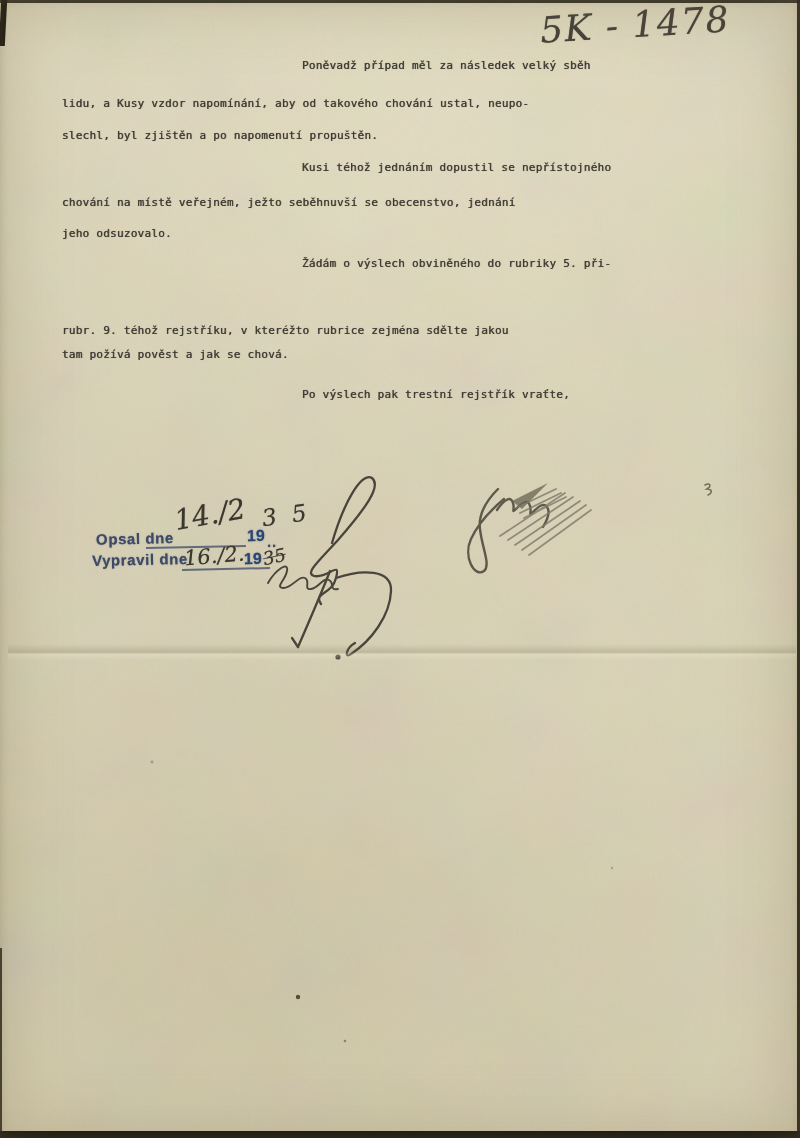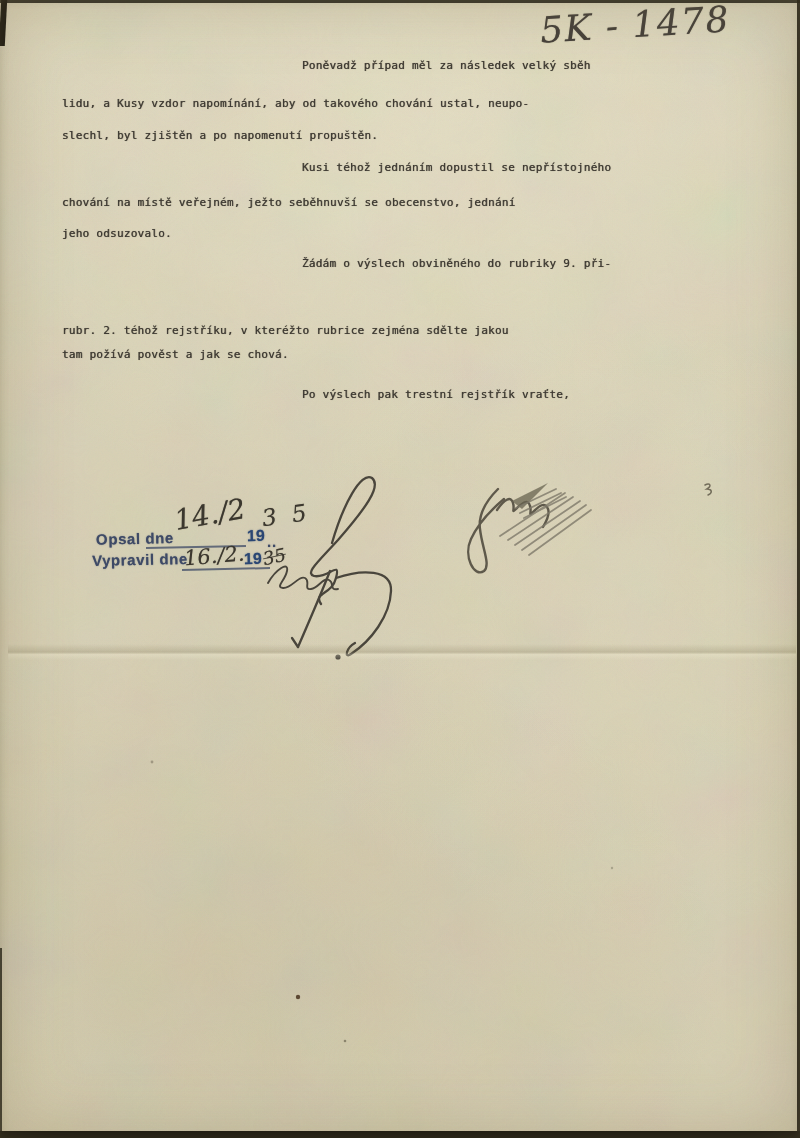--- a/index.html
+++ b/index.html
@@ -104,22 +104,22 @@
   </svg>
 
   <div class="refnum">5K - 1478</div>
 
   <div class="tline ind" style="top:59px">Poněvadž případ měl za následek velký sběh</div>
   <div class="tline" style="top:97px">lidu, a Kusy vzdor napomínání, aby od takového chování ustal, neupo-</div>
   <div class="tline" style="top:129px">slechl, byl zjištěn a po napomenutí propuštěn.</div>
   <div class="tline ind" style="top:161px">Kusi téhož jednáním dopustil se nepřístojného</div>
   <div class="tline" style="top:196px">chování na místě veřejném, ježto seběhnuvší se obecenstvo, jednání</div>
   <div class="tline" style="top:227px">jeho odsuzovalo.</div>
-  <div class="tline ind" style="top:257px">Žádám o výslech obviněného do rubriky 9. při-</div>
-  <div class="tline" style="top:324px">rubr. 2. téhož rejstříku, v kteréžto rubrice zejména sdělte jakou</div>
+  <div class="tline ind" style="top:257px">Žádám o výslech obviněného do rubriky 5. při-</div>
+  <div class="tline" style="top:324px">rubr. 9. téhož rejstříku, v kteréžto rubrice zejména sdělte jakou</div>
   <div class="tline" style="top:348px">tam požívá pověst a jak se chová.</div>
   <div class="tline ind" style="top:388px">Po výslech pak trestní rejstřík vraťte,</div>
 
   <div class="stampword" style="left:96px;top:530px">Opsal dne</div>
   <div class="stampline" style="left:146px;top:546px;width:100px"></div>
   <div class="stampyear" style="left:247px;top:527px">19</div>
   <div class="stampword" style="left:267px;top:533px">..</div>
   <div class="stampword" style="left:92px;top:551px">Vypravil dne</div>
   <div class="stampline" style="left:182px;top:568px;width:88px"></div>
   <div class="stampyear" style="left:244px;top:550px">19</div>

